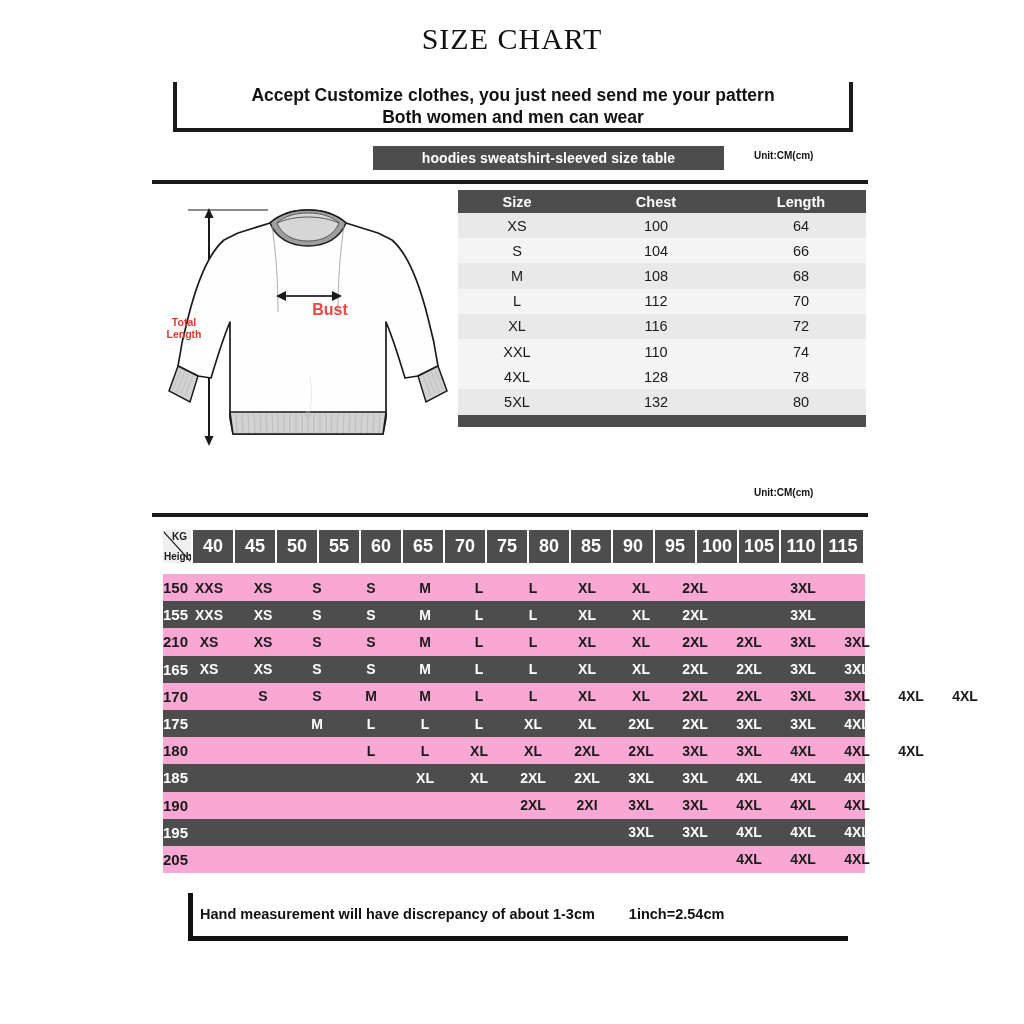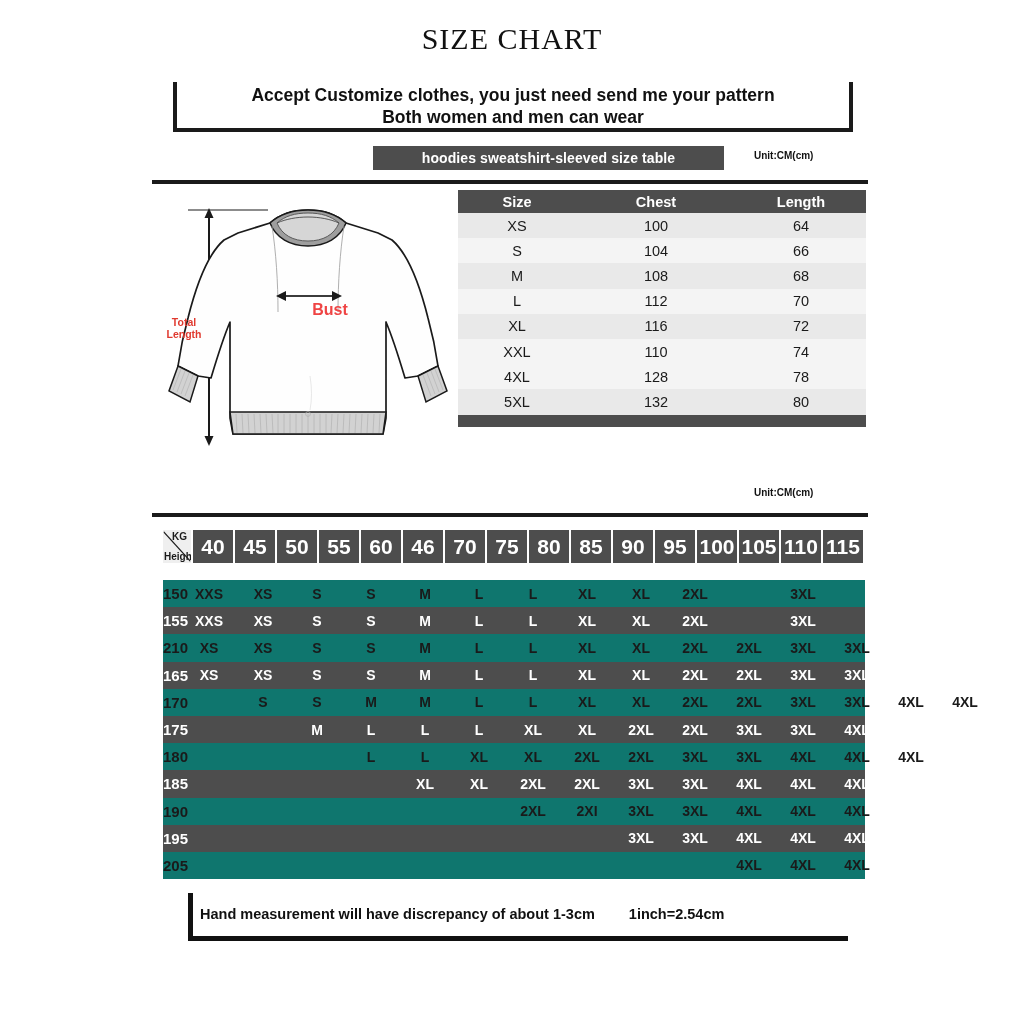--- a/index.html
+++ b/index.html
@@ -69,44 +69,44 @@
   .st-row span{color:#1a1a1a;font-size:14.5px;text-align:center;}
   .st-row.odd{background:#e9e9e9;}
   .st-row.even{background:#f4f4f4;}
   .c-size{width:118px;}
   .c-chest{width:160px;}
   .c-length{width:130px;}
   .st-foot{height:12px;background:#4d4d4d;}
 
   
   .rec-table{position:absolute;left:163px;top:530px;width:702px;}
-  .rec-head{display:flex;height:50px;}
+  .rec-head{display:flex;height:44px;}
   .rec-corner{
     width:70px;height:33px;background:#efefef;position:relative;overflow:hidden;
   }
   .rec-corner .kg{
     position:absolute;right:4px;top:1px;font-size:10px;font-weight:bold;color:#1a1a1a;
   }
   .rec-corner .ht{
     position:absolute;left:1px;bottom:1px;font-size:10px;font-weight:bold;color:#1a1a1a;
   }
   .rec-corner .diag{
     position:absolute;left:0;top:0;width:100%;height:100%;
   }
   .rec-head .wcell{
     width:40px;height:33px;background:#4d4d4d;color:#fff;
-    font-weight:bold;font-size:21px;
+    font-weight:bold;font-size:18px;
     display:flex;align-items:center;justify-content:center;
     margin-right:2px;
   }
   .rec-head .wwrap{display:flex;padding-left:2px;}
 
   .rec-row{display:flex;height:27.2px;align-items:center;}
   .rec-row.dark{background:#4d4d4d;}
-  .rec-row.light{background:#0f766e;}
+  .rec-row.light{background:#f9a8d4;}
   .rec-row .h{
     width:70px;text-align:center;font-weight:bold;font-size:15px;
   }
   .rec-row .cells{display:flex;gap:12px;}
   .rec-row .c{
     width:42px;text-align:center;font-weight:bold;font-size:14px;
   }
   .rec-row.dark .h,.rec-row.dark .c{color:#ffffff;}
   .rec-row.light .h,.rec-row.light .c{color:#1a1a1a;}
 
@@ -292,21 +292,21 @@
         </svg>
         <span class="kg">KG</span>
         <span class="ht">Height</span>
       </div>
       <div class="wwrap" id="rec-weights">
           <div class="wcell">40</div>
           <div class="wcell">45</div>
           <div class="wcell">50</div>
           <div class="wcell">55</div>
           <div class="wcell">60</div>
-          <div class="wcell">46</div>
+          <div class="wcell">65</div>
           <div class="wcell">70</div>
           <div class="wcell">75</div>
           <div class="wcell">80</div>
           <div class="wcell">85</div>
           <div class="wcell">90</div>
           <div class="wcell">95</div>
           <div class="wcell">100</div>
           <div class="wcell">105</div>
           <div class="wcell">110</div>
           <div class="wcell">115</div>

